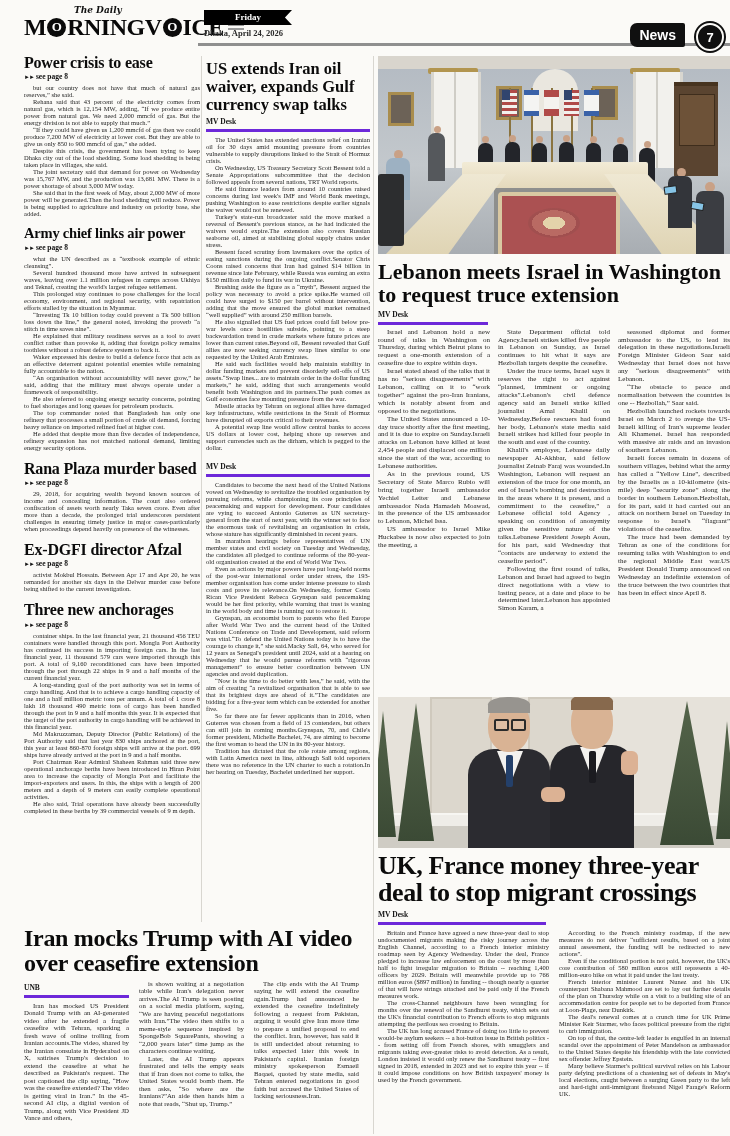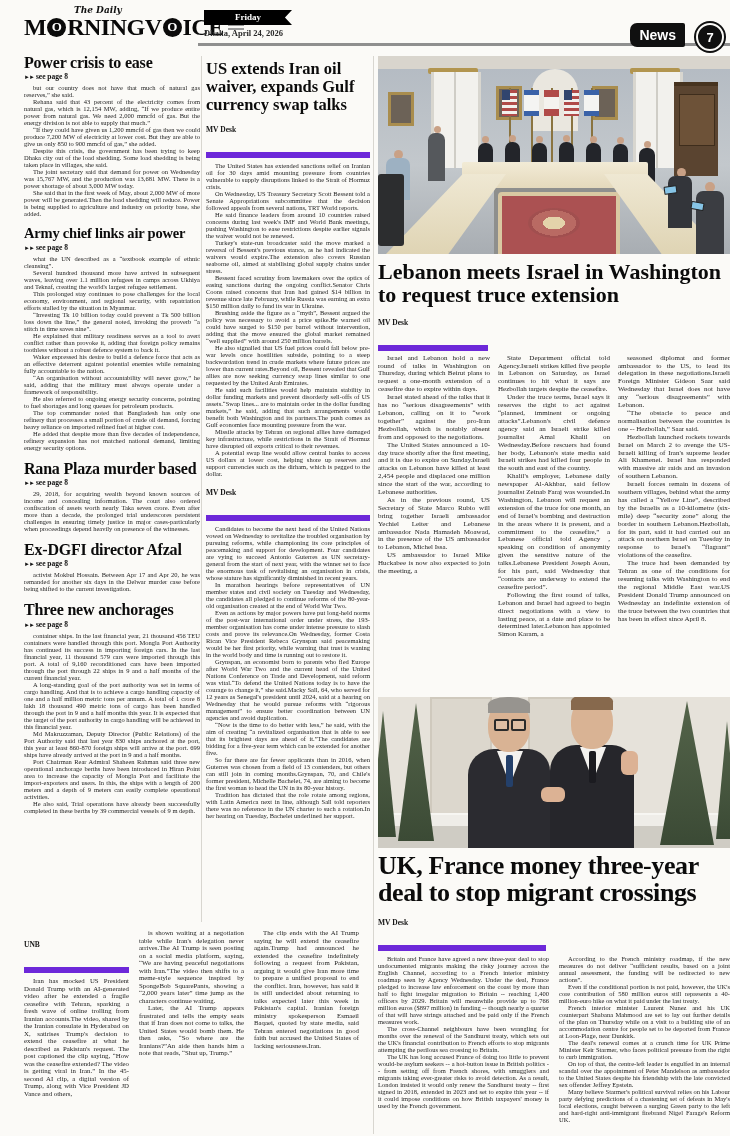--- a/index.html
+++ b/index.html
@@ -34,22 +34,22 @@
   
   .h-left{font:bold 16px/1.08 "Liberation Serif",serif;color:#0b0b0b;margin:0 0 1px 0;letter-spacing:-0.2px;}
   .h-left.small{font-size:14.5px;}
   .h-mid{font:bold 16.5px/1.1 "Liberation Serif",serif;color:#0b0b0b;margin:0 0 2px 0;}
   .h-mid.small{font-size:14px;}
   .h-leb{font:bold 22px/1.06 "Liberation Serif",serif;color:#0b0b0b;margin:0;}
   .h-uk{font:bold 26px/1.05 "Liberation Serif",serif;color:#0b0b0b;margin:0;letter-spacing:-0.4px;}
   .h-iran{font:bold 24px/1.06 "Liberation Serif",serif;color:#0b0b0b;margin:0;letter-spacing:-0.3px;}
   .kicker{font:bold 7.5px/9px "Liberation Serif",serif;color:#111;margin:0 0 2px 0;}
   .kicker .arrows{font-size:6px;letter-spacing:-1px;margin-right:2px;}
-  .byline{font:bold 7.5px/9px "Liberation Serif",serif;color:#161616;border-bottom:6px solid #6d28d9;
-          padding-bottom:18px;margin:11px 0 4px 0;}
+  .byline{font:bold 7.5px/9px "Liberation Serif",serif;color:#161616;border-bottom:3px solid #6d28d9;
+          padding-bottom:3px;margin:3px 0 4px 0;}
   p.b{margin:0;text-indent:9px;text-align:justify;font-size:6.5px;line-height:7px;color:#1d1d1d;}
   .article{margin-bottom:9px;}
   
   .leb-art{position:absolute;top:206px;left:1px;width:352px;height:437px;overflow:hidden;}
   .leb-cols{display:flex;gap:8px;margin-top:2px;}
   .leb-cols .tcol{width:112px;}
   .leb-cols p.b{font-size:7px;line-height:7.9px;}
   .leb-byline{width:110px;}
   
   .uk-art{position:absolute;top:798px;left:1px;width:352px;height:284px;overflow:hidden;}
@@ -281,27 +281,27 @@
       <div class="p1-person" style="left:318px;top:135px;width:28px;height:63px;background:#3b3d42;"></div>
       <div class="p1-phone" style="left:313px;top:146px;transform:rotate(10deg);"></div>
     </div>
 
     <div class="leb-art">
       <h1 class="h-leb">Lebanon meets Israel in Washington to request truce extension</h1>
       <div class="byline leb-byline">MV Desk</div>
       <div class="leb-cols">
         <div class="tcol">
           <p class="b">Israel and Lebanon hold a new round of talks in Washington on Thursday, during which Beirut plans to request a one-month extension of a ceasefire due to expire within days.</p>
-          <p class="b">Israel stated ahead of the talks that it has no “serious disagreements” with Lebanon, calling on it to “work together” against the pro-Iran Hezbollah, which is notably absent from and opposed to the negotiations.</p>
+          <p class="b">Israel stated ahead of the talks that it has no “serious disagreements” with Lebanon, calling on it to “work together” against the pro-Iran Iranians, which is notably absent from and opposed to the negotiations.</p>
           <p class="b">The United States announced a 10-day truce shortly after the first meeting, and it is due to expire on Sunday.Israeli attacks on Lebanon have killed at least 2,454 people and displaced one million since the start of the war, according to Lebanese authorities.</p>
           <p class="b">As in the previous round, US Secretary of State Marco Rubio will bring together Israeli ambassador Yechiel Leiter and Lebanese ambassador Nada Hamadeh Moawad, in the presence of the US ambassador to Lebanon, Michel Issa.</p>
           <p class="b">US ambassador to Israel Mike Huckabee is now also expected to join the meeting, a</p>
         </div>
         <div class="tcol">
-          <p class="b">State Department official told Agency.Israeli strikes killed five people in Lebanon on Saturday, as Israel continues to hit what it says are Hezbollah targets despite the ceasefire.</p>
+          <p class="b">State Department official told Agency.Israeli strikes killed five people in Lebanon on Sunday, as Israel continues to hit what it says are Hezbollah targets despite the ceasefire.</p>
           <p class="b">Under the truce terms, Israel says it reserves the right to act against “planned, imminent or ongoing attacks”.Lebanon's civil defence agency said an Israeli strike killed journalist Amal Khalil on Wednesday.Before rescuers had found her body, Lebanon's state media said Israeli strikes had killed four people in the south and east of the country.</p>
           <p class="b">Khalil's employer, Lebanese daily newspaper Al-Akhbar, said fellow journalist Zeinab Faraj was wounded.In Washington, Lebanon will request an extension of the truce for one month, an end of Israel's bombing and destruction in the areas where it is present, and a commitment to the ceasefire,” a Lebanese official told Agency , speaking on condition of anonymity given the sensitive nature of the talks.Lebanese President Joseph Aoun, for his part, said Wednesday that “contacts are underway to extend the ceasefire period”.</p>
           <p class="b">Following the first round of talks, Lebanon and Israel had agreed to begin direct negotiations with a view to lasting peace, at a date and place to be determined later.Lebanon has appointed Simon Karam, a</p>
         </div>
         <div class="tcol">
           <p class="b">seasoned diplomat and former ambassador to the US, to lead its delegation in these negotiations.Israeli Foreign Minister Gideon Saar said Wednesday that Israel does not have any “serious disagreements” with Lebanon.</p>
           <p class="b">“The obstacle to peace and normalisation between the countries is one -- Hezbollah,” Saar said.</p>
           <p class="b">Hezbollah launched rockets towards Israel on March 2 to avenge the US-Israeli killing of Iran's supreme leader Ali Khamenei. Israel has responded with massive air raids and an invasion of southern Lebanon.</p>
           <p class="b">Israeli forces remain in dozens of southern villages, behind what the army has called a “Yellow Line”, described by the Israelis as a 10-kilometre (six-mile) deep “security zone” along the border in southern Lebanon.Hezbollah, for its part, said it had carried out an attack on northern Israel on Tuesday in response to Israel's “flagrant” violations of the ceasefire.</p>
           <p class="b">The truce had been demanded by Tehran as one of the conditions for resuming talks with Washington to end the regional Middle East war.US President Donald Trump announced on Wednesday an indefinite extension of the truce between the two countries that has been in effect since April 8.</p>
@@ -353,20 +353,21 @@
           <p class="b">French interior minister Laurent Nunez and his UK counterpart Shabana Mahmood are set to lay out further details of the plan on Thursday while on a visit to a building site of an accommodation centre for people set to be deported from France at Loon-Plage, near Dunkirk.</p>
           <p class="b">The deal's renewal comes at a crunch time for UK Prime Minister Keir Starmer, who faces political pressure from the right to curb immigration.</p>
           <p class="b">On top of that, the centre-left leader is engulfed in an internal scandal over the appointment of Peter Mandelson as ambassador to the United States despite his friendship with the late convicted sex offender Jeffrey Epstein.</p>
           <p class="b">Many believe Starmer's political survival relies on his Labour party defying predictions of a chastening set of defeats in May's local elections, caught between a surging Green party to the left and hard-right anti-immigrant firebrand Nigel Farage's Reform UK.</p>
         </div>
       </div>
     </div>
   </div>
 
   <div class="iran-art">
+    <h1 class="h-iran">Iran mocks Trump with AI video over ceasefire extension</h1>
     <div class="iran-cols">
       <div class="tcol">
         <div class="byline">UNB</div>
         <p class="b">Iran has mocked US President Donald Trump with an AI-generated video after he extended a fragile ceasefire with Tehran, sparking a fresh wave of online trolling from Iranian accounts.The video, shared by the Iranian consulate in Hyderabad on X, satirises Trump's decision to extend the ceasefire at what he described as Pakistan's request. The post captioned the clip saying, “How was the ceasefire extended? The video is getting viral in Iran.” In the 45-second AI clip, a digital version of Trump, along with Vice President JD Vance and others,</p>
       </div>
       <div class="tcol">
         <p class="b">is shown waiting at a negotiation table while Iran's delegation never arrives.The AI Trump is seen posting on a social media platform, saying, “We are having peaceful negotiations with Iran.”The video then shifts to a meme-style sequence inspired by SpongeBob SquarePants, showing a “2,000 years later” time jump as the characters continue waiting.</p>
         <p class="b">Later, the AI Trump appears frustrated and tells the empty seats that if Iran does not come to talks, the United States would bomb them. He then asks, “So where are the Iranians?”An aide then hands him a note that reads, “Shut up, Trump.”</p>
       </div>
       <div class="tcol">

